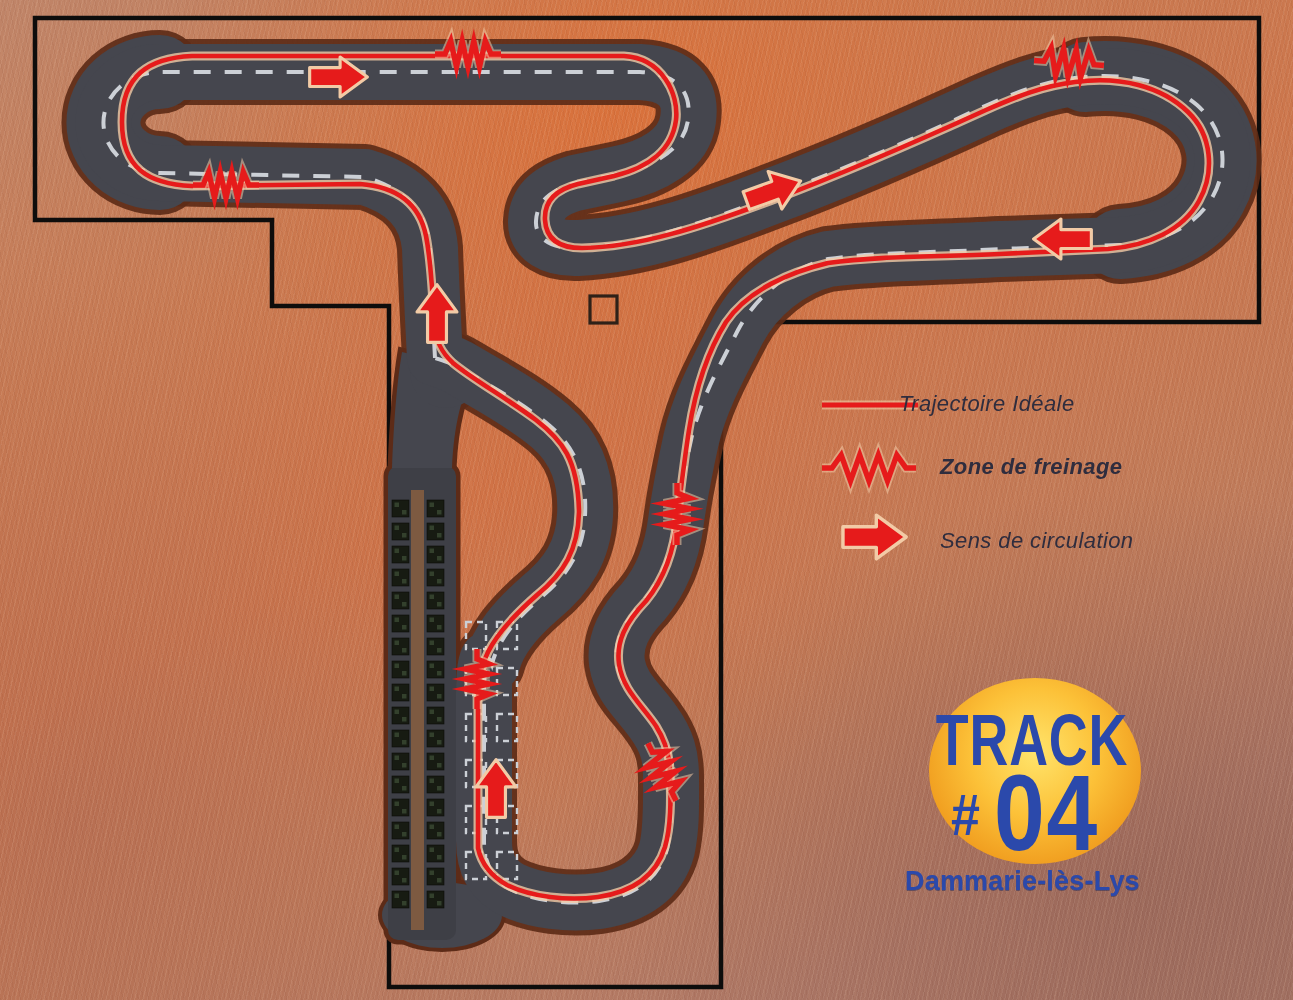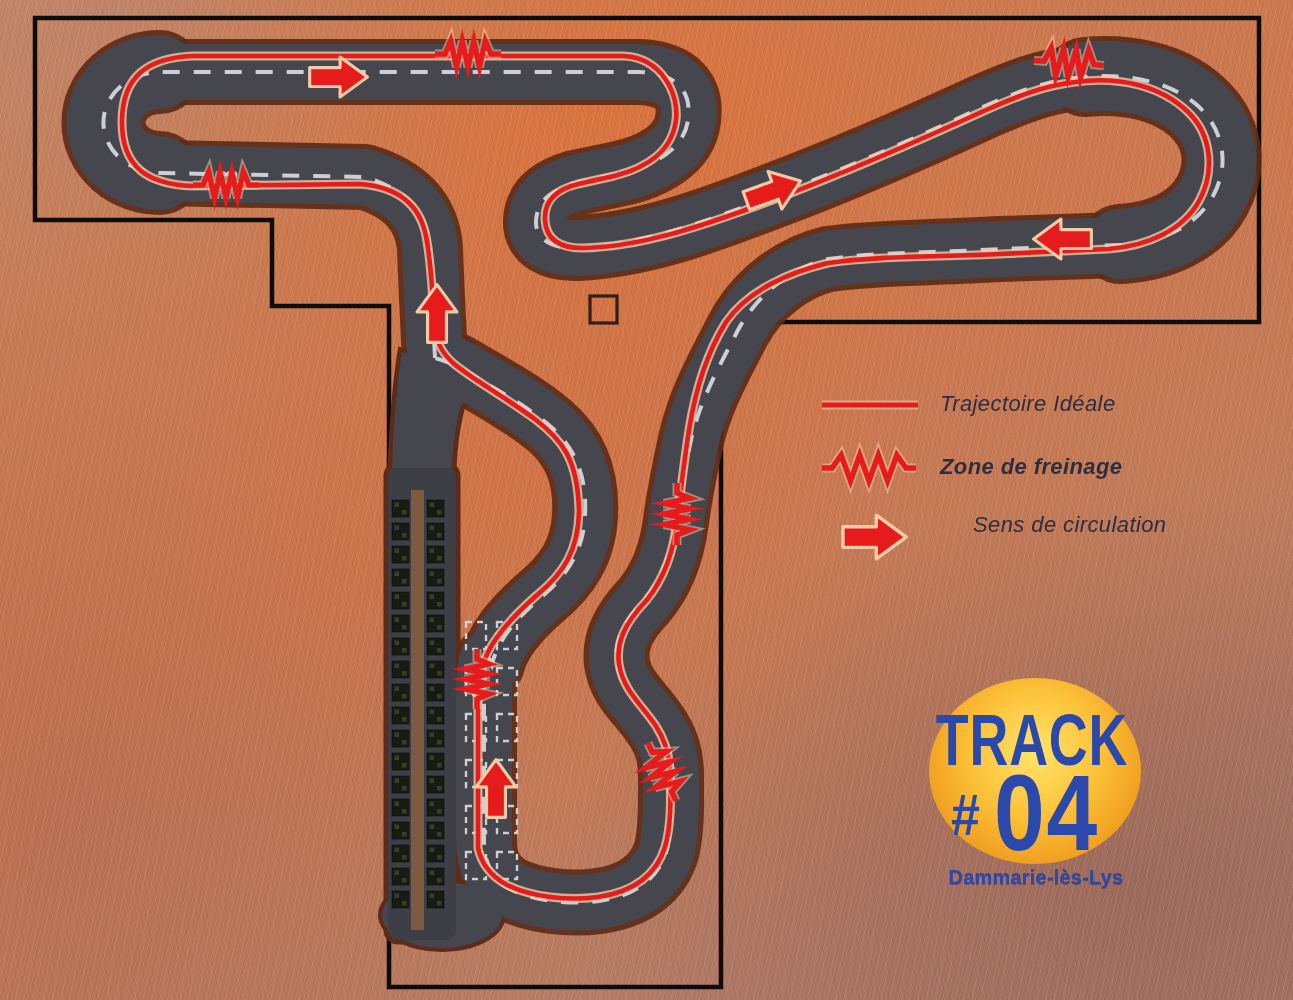--- a/index.html
+++ b/index.html
@@ -27,21 +27,21 @@
     white-space:nowrap;
   }
   #logo-sun{
     border-radius:50%;
     background:radial-gradient(circle at 50% 40%, #ffe46b 0%, #fcc138 42%, #f1a021 72%, #ea8d18 100%);
   }
   .logo-blue{font-weight:bold; white-space:nowrap;}
   #logo-title{font-size:64px; transform:scale(.84,1.12); transform-origin:center top; letter-spacing:1px; text-align:center;}
   #logo-hash{font-size:52px; transform:scaleY(1.12); transform-origin:left top;}
   #logo-number{font-size:106px; transform:scale(.86,1.02); transform-origin:left top; letter-spacing:2px;}
-  #logo-location{font-size:20px; text-align:center; letter-spacing:.2px; text-shadow:0 1px 0 rgba(20,35,90,.45);}
+  #logo-location{font-size:27px; letter-spacing:.2px; text-shadow:0 1px 0 rgba(20,35,90,.45);}
 </style>
 </head>
 <body>
 
 <div id="stage">
   <div id="texture"></div>
 
   <svg id="map" width="1293" height="1000" viewBox="0 0 1293 1000">
       <path d="M 35,18 L 1259,18 L 1259,322 L 721,322 L 721,987 L 389,987 L 389,306 L 272,306 L 272,220 L 35,220 Z" fill="none" stroke="#0e0d0c" stroke-width="4.5"></path>
       <path d="M 435,358 C 433,320 431,280 430,248 C 427,212 405,189 365,177 L 160,173 A 56,50 0 1 1 160,72 L 640,72 C 678,74 692,92 688,120 C 684,150 652,167 618,174 L 575,183 C 548,191 537,203 536,221 C 535,239 552,249 578,248 C 640,245 700,224 770,197 C 850,167 920,136 985,106 C 1015,93 1042,82 1075,78 C 1122,72 1168,80 1197,105 C 1224,129 1230,165 1213,196 C 1196,227 1160,243 1120,245 L 1000,249 C 930,253 878,252 828,259 C 790,268 756,296 738,330 C 720,365 700,400 691,440 C 684,472 680,492 676,521 C 672,553 661,581 643,602 C 624,622 614,641 617,663 C 621,689 639,701 654,723 C 667,741 671,756 671,776 C 671,801 672,826 667,849 C 659,879 634,896 599,901 C 569,905 534,901 510,889 C 492,879 484,863 484,841 L 484,695 C 484,668 487,650 492,664 C 498,640 515,620 540,598 C 568,575 583,551 585,516 C 587,479 577,449 550,426 C 523,403 490,386 465,371 C 452,363 444,361 435,358 Z" stroke-width="66" stroke="#5d2b17" stroke-opacity="0.92" fill="none" stroke-linejoin="round"></path>
@@ -232,22 +232,22 @@
       </g>
       <g transform="translate(869,468) rotate(0)">
         <path d="M -47.0,0.0 L -37.0,0.0 L -27.8,-13.0 L -18.5,13.0 L -9.3,-13.0 L 0.0,13.0 L 9.3,-13.0 L 18.5,13.0 L 27.8,-13.0 L 37.0,0.0 L 47.0,0.0" fill="none" stroke="#f2cba6" stroke-width="9" stroke-opacity="0.55" stroke-linejoin="miter"></path>
         <path d="M -47.0,0.0 L -37.0,0.0 L -27.8,-13.0 L -18.5,13.0 L -9.3,-13.0 L 0.0,13.0 L 9.3,-13.0 L 18.5,13.0 L 27.8,-13.0 L 37.0,0.0 L 47.0,0.0" fill="none" stroke="#e61b1b" stroke-width="5.4" stroke-linejoin="miter" stroke-miterlimit="8"></path>
       </g>
       <g transform="translate(874,537) rotate(0) scale(1.15)">
         <path d="M -27,-9 L 2,-9 L 2,-19 L 28,0 L 2,19 L 2,9 L -27,9 Z" fill="#e61b1b" stroke="#f2cba6" stroke-width="3" stroke-linejoin="round"></path>
       </g>
     </svg>
 
-  <div class="ov legend-label" style="left: 940px; top: 391px; color: rgb(47, 45, 62);">Trajectoire Idéale</div>
+  <div class="ov legend-label" style="left: 899px; top: 391px; color: rgb(47, 45, 62);">Trajectoire Idéale</div>
   <div class="ov legend-label" style="left: 940px; top: 454px; color: rgb(47, 45, 62); font-weight: bold;">Zone de freinage</div>
-  <div class="ov legend-label" style="left: 940px; top: 512px; color: rgb(47, 45, 62); margin-left: 33px;">Sens de circulation</div>
+  <div class="ov legend-label" style="left: 940px; top: 528px; color: rgb(47, 45, 62);">Sens de circulation</div>
 
   <div id="logo-sun" class="ov" style="left:929px; top:678px; width:212px; height:186px;"></div>
   <div id="logo-title" class="ov logo-blue" style="left: 916px; top: 699px; width: 232px; color: rgb(43, 73, 171);">TRACK</div>
   <div id="logo-hash" class="ov logo-blue" style="left: 951px; top: 781px; color: rgb(43, 73, 171);">#</div>
   <div id="logo-number" class="ov logo-blue" style="left: 994px; top: 751px; color: rgb(43, 73, 171);">04</div>
   <div id="logo-location" class="ov logo-blue" style="left: 905px; top: 866px; width: 262px; color: rgb(43, 73, 171);">Dammarie-lès-Lys</div>
 </div>
 
 </body></html>

